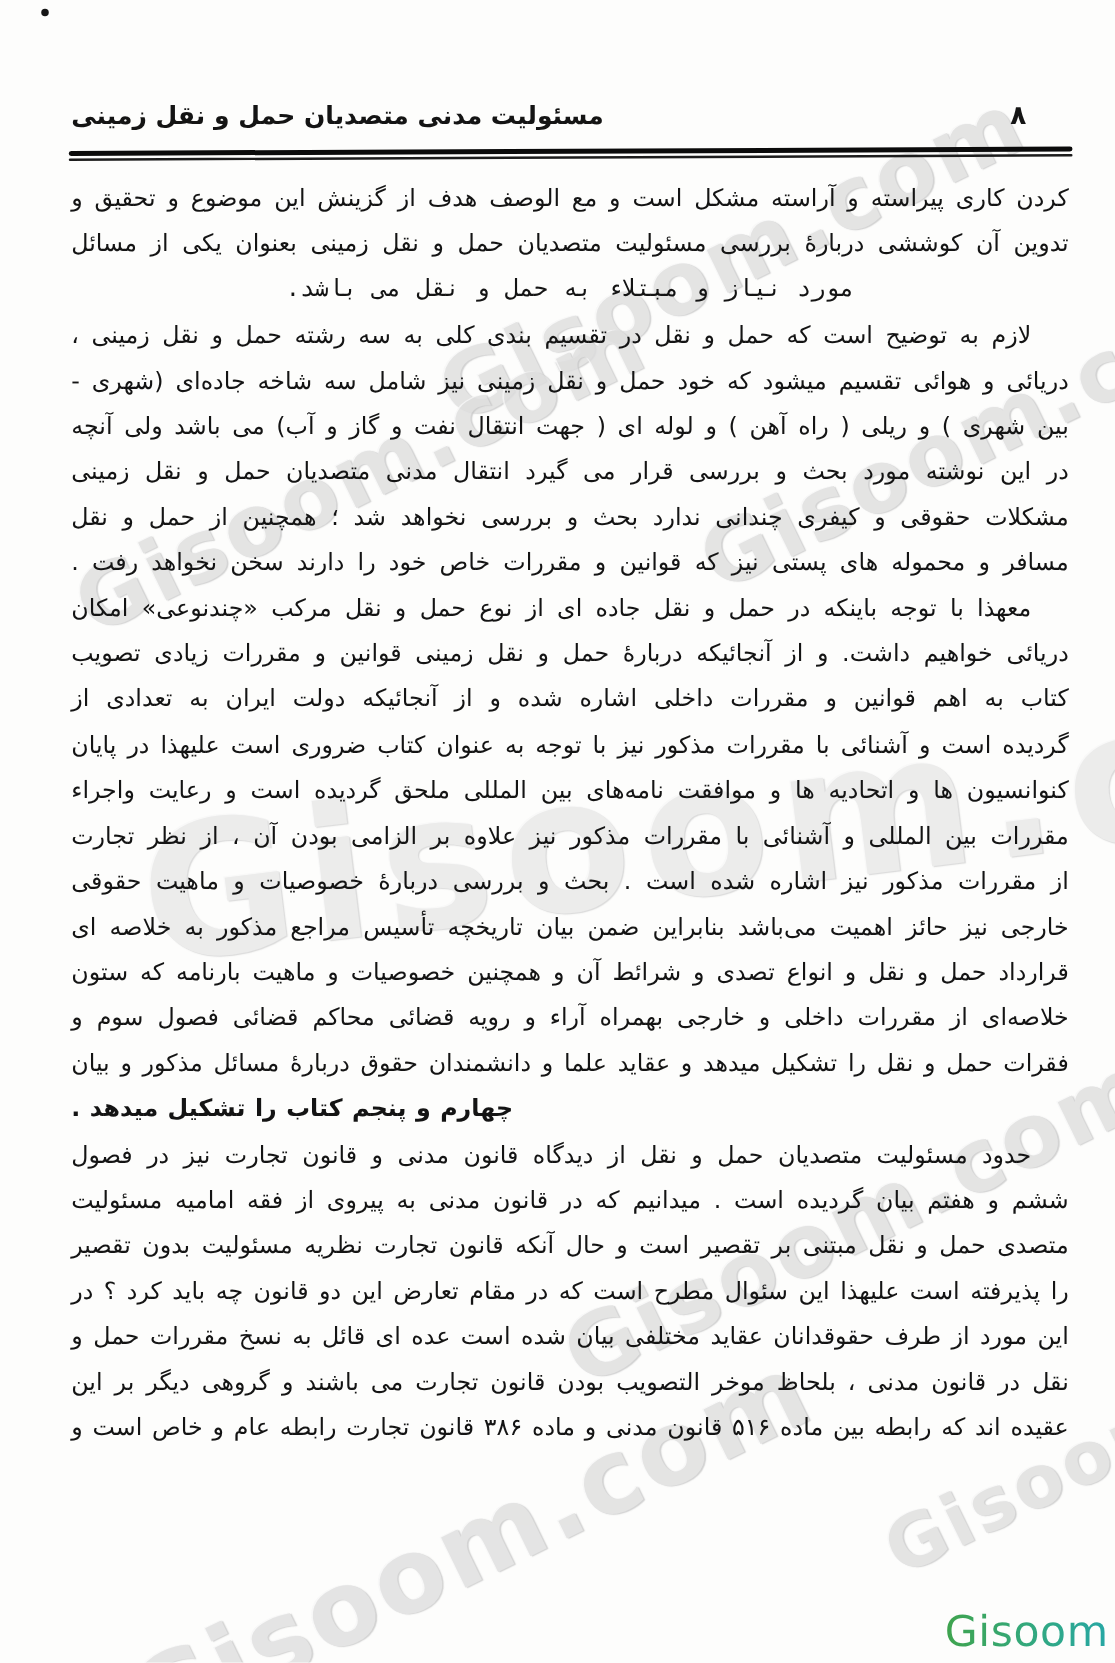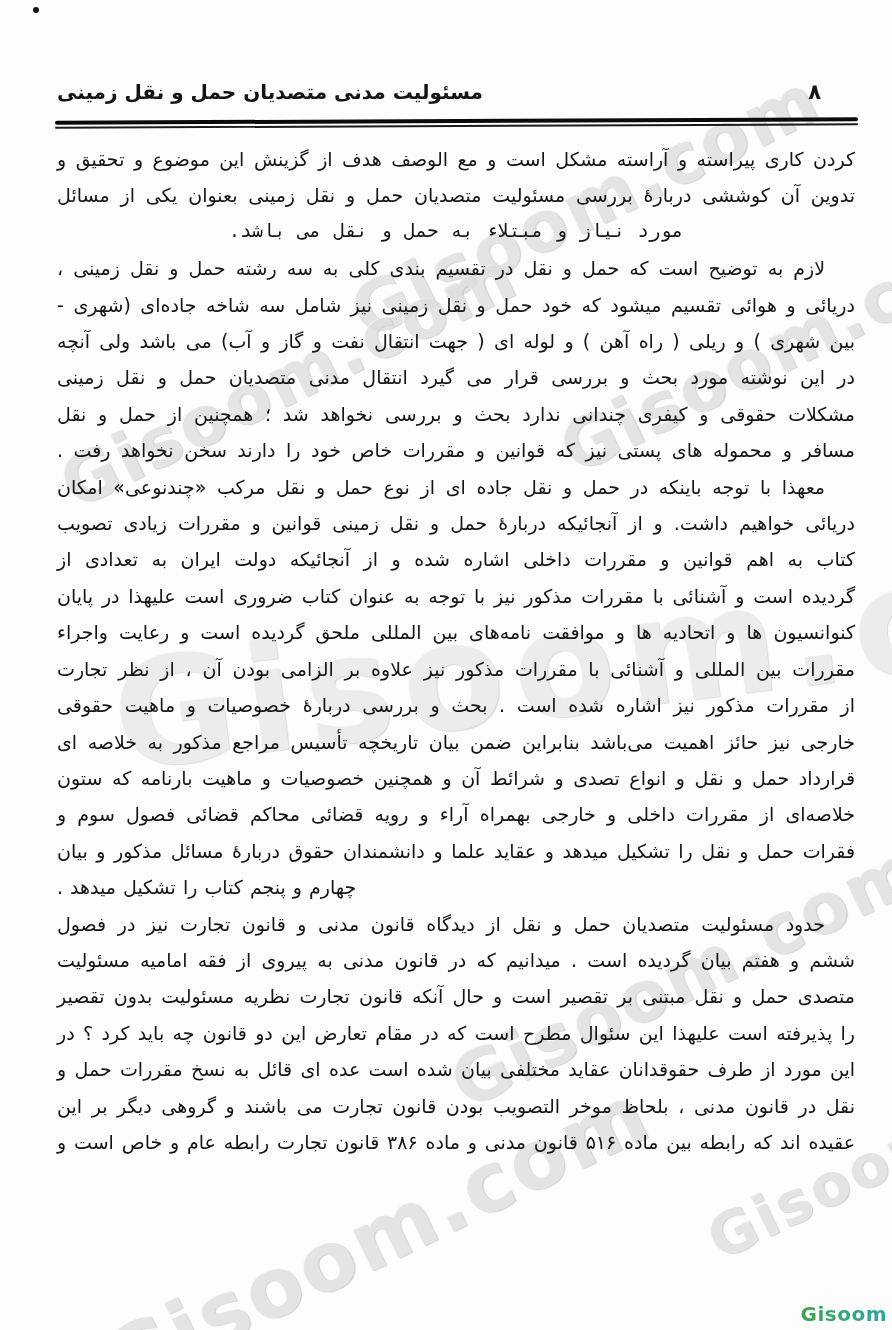--- a/index.html
+++ b/index.html
@@ -79,29 +79,29 @@
     line-height: 36.4px;
     z-index: 2;
     word-spacing: 1px;
   }
   .line {
     text-align: justify;
     text-align-last: justify;
     white-space: normal;
   }
   .line.indent { padding-right: 30px; }
-  .line.last-left    { text-align-last: left; }
+  .line.last-left    { text-align-last: left; font-weight: bold; }
   .line.last-center  { text-align-last: center; font-family: Liberation Mono, monospace; }
   .line.last-justify { text-align-last: justify; }
 
   
   .gisoom-logo {
     position: absolute; right: 5px; bottom: 4px;
     z-index: 3;
-    font-size: 20px; font-weight: bold; letter-spacing: 0.5px;
+    font-size: 34px; font-weight: normal; letter-spacing: 0.5px;
     color: #2aa79f;
     background: linear-gradient(90deg, #3fa34d 0%, #33a87c 50%, #27a7a5 100%);
     -webkit-background-clip: text;
     background-clip: text;
     margin-left: 18px;
     -webkit-text-fill-color: transparent;
   }
 </style>
 </head>
 <body>

